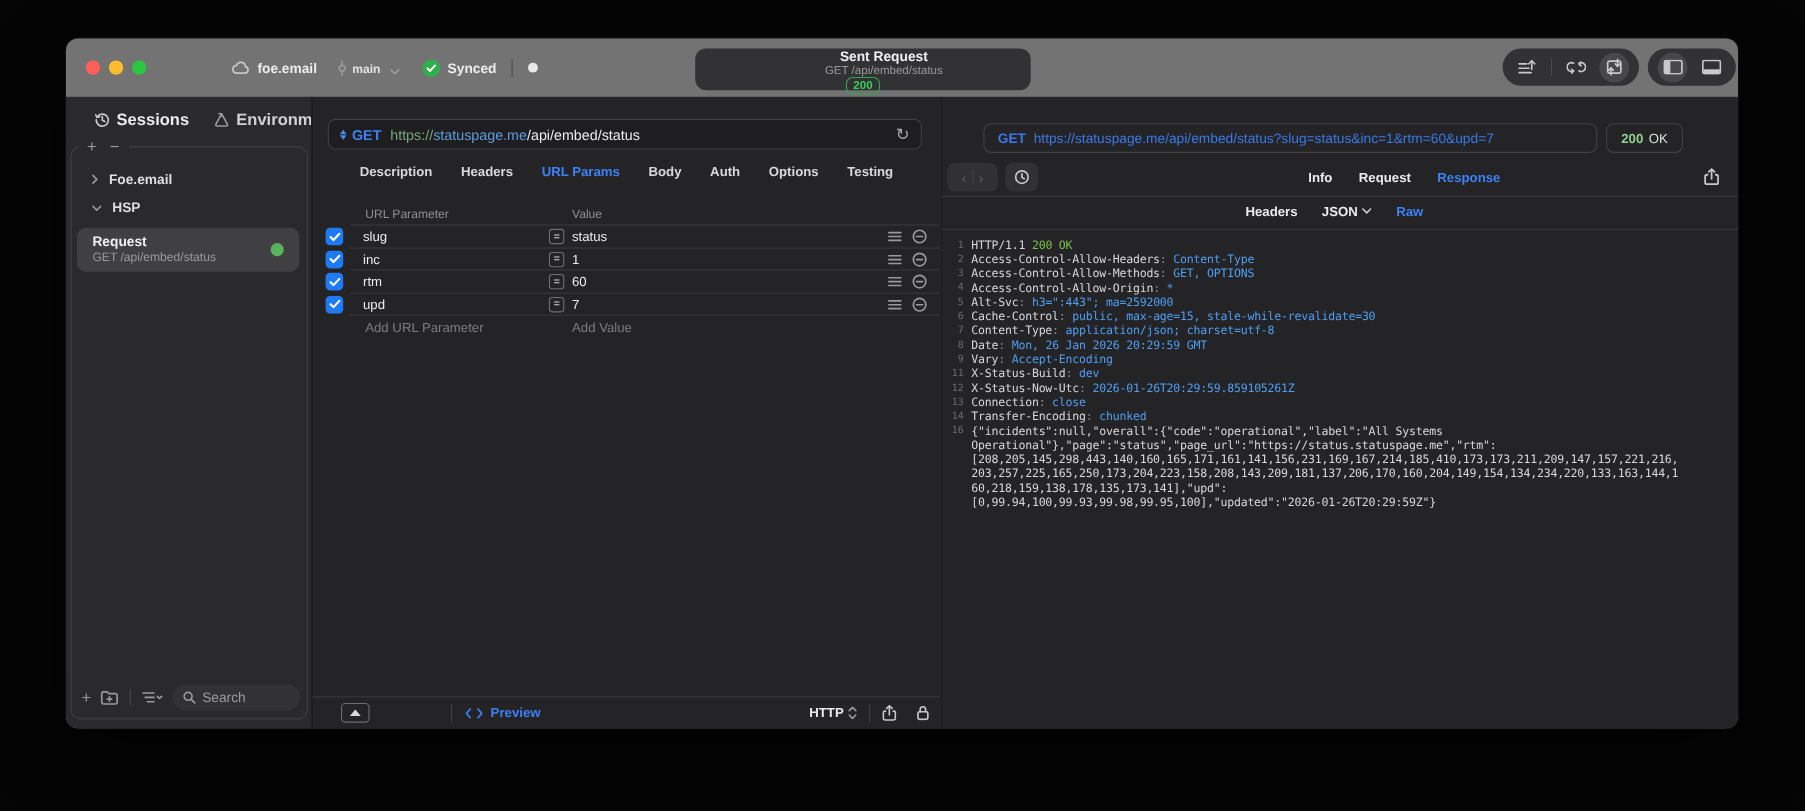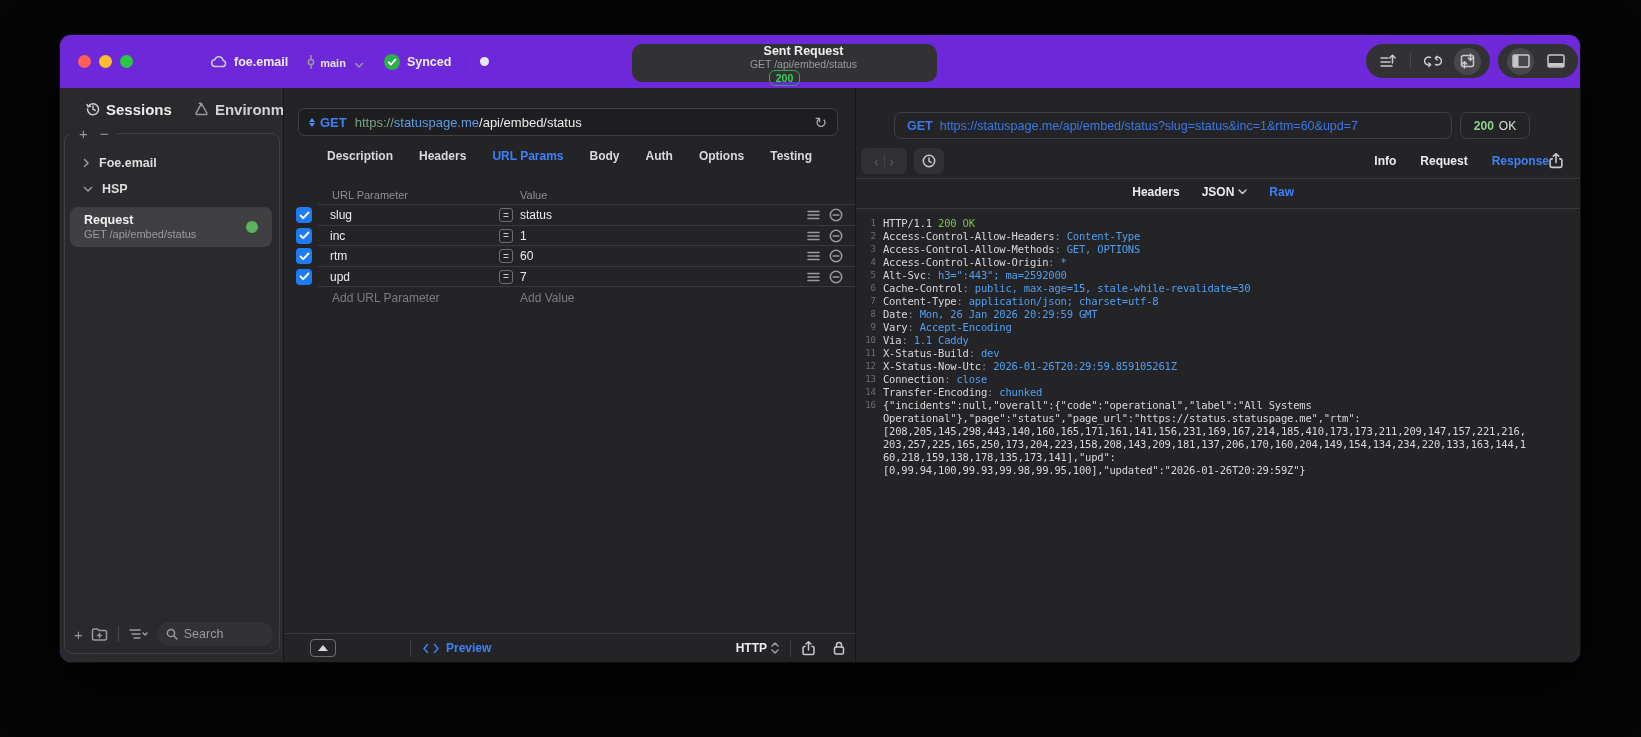--- a/index.html
+++ b/index.html
@@ -1,20 +1,20 @@
 <!DOCTYPE html>
 <html><head>
 <meta charset="utf-8">
 <style>
   * { margin:0; padding:0; box-sizing:border-box; }
   html,body { background:#050505; }
   .stage { position:relative; width:1641px; height:737px; background:#050505; overflow:hidden;
            font-family:"Liberation Sans", sans-serif; -webkit-font-smoothing:antialiased; }
   .window { position:absolute; left:60px; top:35px; width:1520px; height:627px;
-            background:#6d28d9; border-radius:11px; box-shadow:0 22px 60px rgba(0,0,0,.65), 0 0 0 1px rgba(255,255,255,.07);
+            background:#737373; border-radius:11px; box-shadow:0 22px 60px rgba(0,0,0,.65), 0 0 0 1px rgba(255,255,255,.07);
             overflow:hidden; }
 
   
   .titlebar { position:relative; height:53px; display:flex; align-items:center; }
   .traffic { display:flex; gap:8px; margin-left:18px; }
   .tl { width:13px; height:13px; border-radius:50%; }
   .tl.r{background:#ff5f57;} .tl.y{background:#febc2e;} .tl.g{background:#29c840;}
   .proj { display:flex; align-items:center; gap:7px; margin-left:77px; color:#ececee; font-size:12.5px; font-weight:700; }
   .branch { display:flex; align-items:flex-end; gap:4px; margin-left:18px; color:#e3e3e5; font-size:11px; font-weight:600; }
   .synced { display:flex; align-items:center; gap:7px; margin-left:20px; color:#ececee; font-size:12.5px; font-weight:600; }
@@ -101,21 +101,21 @@
   .r-url { flex:1; height:27px; border:1px solid #414144; border-radius:7px; display:flex; align-items:center;
            padding:0 12px; font-size:12.5px; color:#3b78e7; white-space:nowrap; overflow:hidden; }
   .r-url b { font-weight:700; margin-right:7px; }
   .r-status { width:70px; height:27px; border:1px solid #414144; border-radius:7px; display:flex; align-items:center;
               justify-content:center; gap:5px; font-size:12px; }
   .r-status .s2 { color:#8fd08f; font-weight:700; } .r-status .s3 { color:#d6e4d6; }
   .rp-nav { margin-top:9px; height:26px; display:flex; align-items:center; padding:0 17px 0 5px; }
   .hist-group { width:46px; height:26px; background:#313134; border-radius:7px; display:flex; align-items:center; justify-content:center; color:#5f5f63; font-size:13px; }
   .hist-group span { padding:0 5px; } .hist-group .hsep { width:1px; height:14px; background:#424245; padding:0; }
   .clock-box { width:30px; height:26px; background:#313134; border-radius:7px; margin-left:7px; display:flex; align-items:center; justify-content:center; }
-  .rp-tabs { margin-left:auto; display:flex; gap:24px; font-size:12px; font-weight:600; color:#ececee; }
+  .rp-tabs { margin-left:auto; margin-right:185px; display:flex; gap:24px; font-size:12px; font-weight:600; color:#ececee; }
   .rp-tab.active { color:#3e81f6; }
   .rp-div { height:1px; background:#39393c; margin-top:4px; }
   .rp-subtabs { height:25px; display:flex; align-items:center; justify-content:flex-end; padding-right:286px; gap:22px;
                 font-size:12px; font-weight:600; color:#ececee; }
   .rp-subtab.active { color:#3e81f6;text-align:center; }
   .rp-subtab { display:flex; align-items:center; gap:4px; }
   .code-area { padding:8px 10px 0 0; font-family:"DejaVu Sans Mono", monospace; font-size:10.5px; line-height:13px; }
   .code-line { display:flex; }
   .ln { width:20px; flex:none; text-align:right; margin-right:7px; color:#6e6e72; font-size:9px; line-height:13px; }
   .code { white-space:pre; letter-spacing:-0.2px; }
@@ -520,24 +520,20 @@
             </div>
             <div class="code-line">
               <span class="ln">8</span>
               <span class="code"><span class="c-w">Date</span><span class="c-d">: </span><span class="c-b">Mon, 26 Jan 2026 20:29:59 GMT</span></span>
             </div>
             <div class="code-line">
               <span class="ln">9</span>
               <span class="code"><span class="c-w">Vary</span><span class="c-d">: </span><span class="c-b">Accept-Encoding</span></span>
             </div>
             <div class="code-line">
-              <span class="ln">10</span>
-              <span class="code"><span class="c-w">Via</span><span class="c-d">: </span><span class="c-b">1.1 Caddy</span></span>
-            </div>
-            <div class="code-line">
               <span class="ln">11</span>
               <span class="code"><span class="c-w">X-Status-Build</span><span class="c-d">: </span><span class="c-b">dev</span></span>
             </div>
             <div class="code-line">
               <span class="ln">12</span>
               <span class="code"><span class="c-w">X-Status-Now-Utc</span><span class="c-d">: </span><span class="c-b">2026-01-26T20:29:59.859105261Z</span></span>
             </div>
             <div class="code-line">
               <span class="ln">13</span>
               <span class="code"><span class="c-w">Connection</span><span class="c-d">: </span><span class="c-b">close</span></span>

